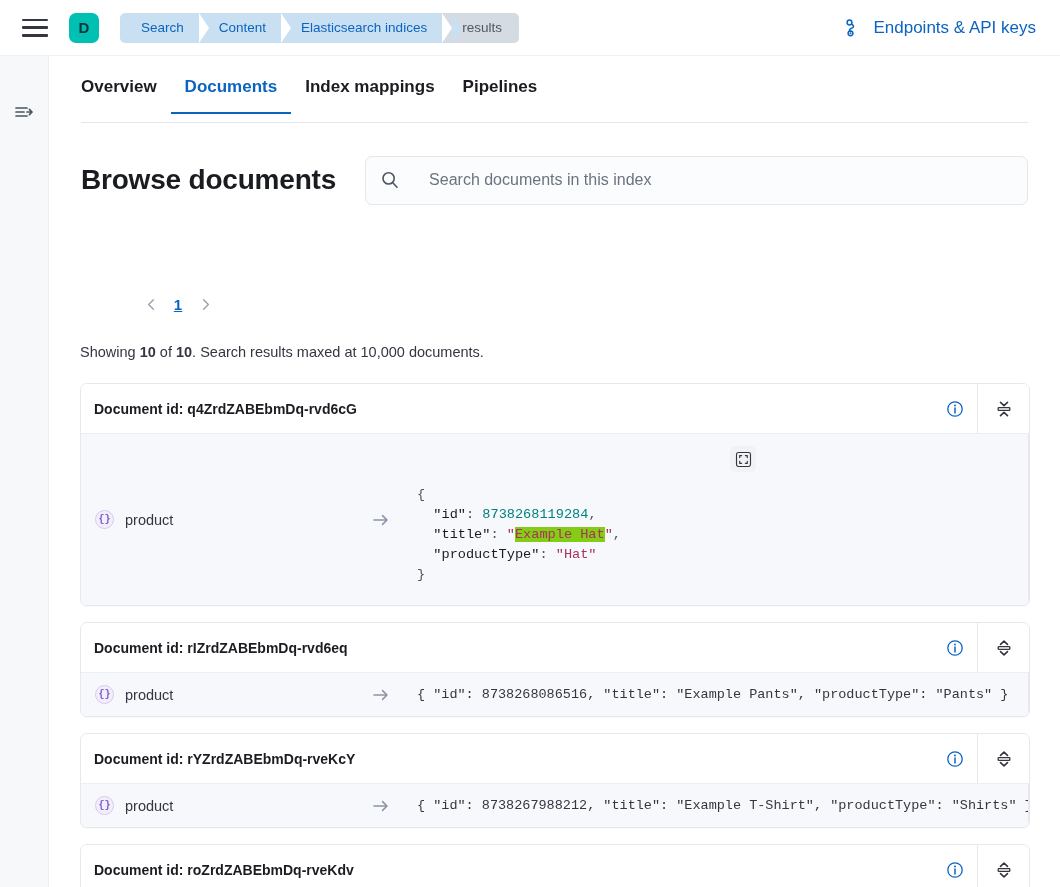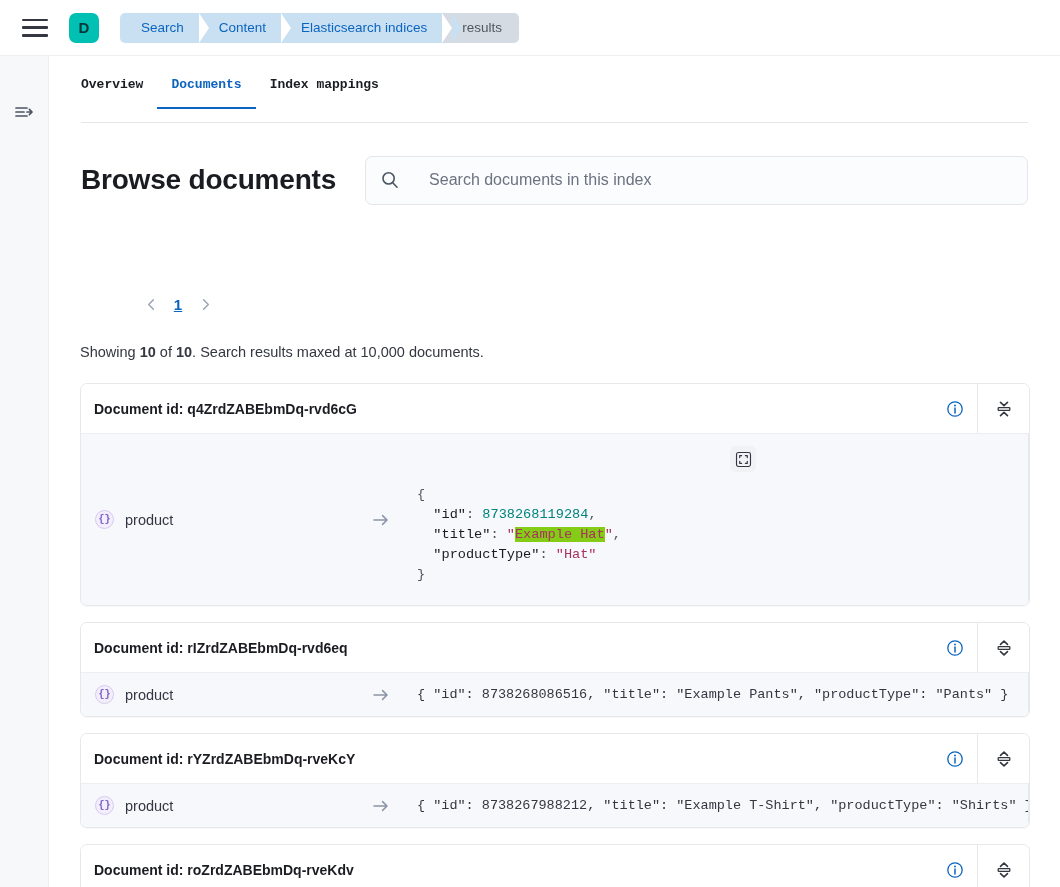--- a/index.html
+++ b/index.html
@@ -147,28 +147,27 @@
     position: absolute;
     top: 15px; left: 32px;
     width: 947px;
     height: 52px;
     display: flex;
     align-items: flex-start;
     gap: 0;
     border-bottom: 1px solid #e5e7eb;
   }
   .tab {
-    font-size: 13px;
+    font-size: 17px;
     font-weight: 700;
     color: #1a1c21;
     padding: 6px 14px 16px 14px;
     cursor: pointer;
     position: relative;
     white-space: nowrap;
-    font-family: Liberation Mono, monospace;
   }
   .tab:first-child { padding-left: 0; margin-left: 0; }
   .tab.active { color: #0b64c0; }
   .tab.active::after {
     content: "";
     position: absolute;
     left: 0; right: 0; bottom: -1px;
     height: 2.5px;
     background: #0b64c0;
   }
@@ -401,20 +400,29 @@
     </div>
     <div class="crumb prelast">
       <span class="wedge"></span>
       <span>Elasticsearch indices</span>
     </div>
     <div class="crumb last">
       <span>results</span>
     </div>
   </div>
 
+  <div class="header-right">
+    <svg width="20" height="20" viewBox="0 0 20 20" fill="none">
+      <circle cx="7.5" cy="4.5" r="2.4" stroke="#0b64c0" stroke-width="1.5"></circle>
+      <circle cx="8.5" cy="15.3" r="2.4" stroke="#0b64c0" stroke-width="1.5"></circle>
+      <path d="M9.6 6.2c2.6 1.1 2.6 3.1 0 4.1-2.6 1-2.6 2.5-1.1 3.3" stroke="#0b64c0" stroke-width="1.5" stroke-linecap="round"></path>
+      <circle cx="8.5" cy="15.3" r="0.9" fill="#0b64c0"></circle>
+    </svg>
+    <span class="ep-label">Endpoints &amp; API keys</span>
+  </div>
 </div>
 
 <div class="rail">
   <div class="rail-toggle">
     <svg width="24" height="24" viewBox="0 0 24 24" fill="none">
       <path d="M4 8h11M4 12h8M4 16h11" stroke="#4b5563" stroke-width="1.7" stroke-linecap="round"></path>
       <path d="M15 12h5m0 0-2.6-2.6M20 12l-2.6 2.6" stroke="#4b5563" stroke-width="1.7" stroke-linecap="round" stroke-linejoin="round"></path>
     </svg>
   </div>
 </div>
@@ -423,20 +431,23 @@
 
   <div class="tabs">
     <div class="tab">
       <span>Overview</span>
     </div>
     <div class="tab active">
       <span>Documents</span>
     </div>
     <div class="tab">
       <span>Index mappings</span>
+    </div>
+    <div class="tab">
+      <span>Pipelines</span>
     </div>
   </div>
 
   <div class="browse-row">
     <div class="browse-title">Browse documents</div>
     <div class="search-wrap">
       <span class="mag">
         <svg width="20" height="20" viewBox="0 0 20 20" fill="none">
           <circle cx="8.6" cy="8.4" r="5.6" stroke="#4b5563" stroke-width="1.6"></circle>
           <path d="M12.8 12.7 17 17.2" stroke="#4b5563" stroke-width="1.6" stroke-linecap="round"></path>

